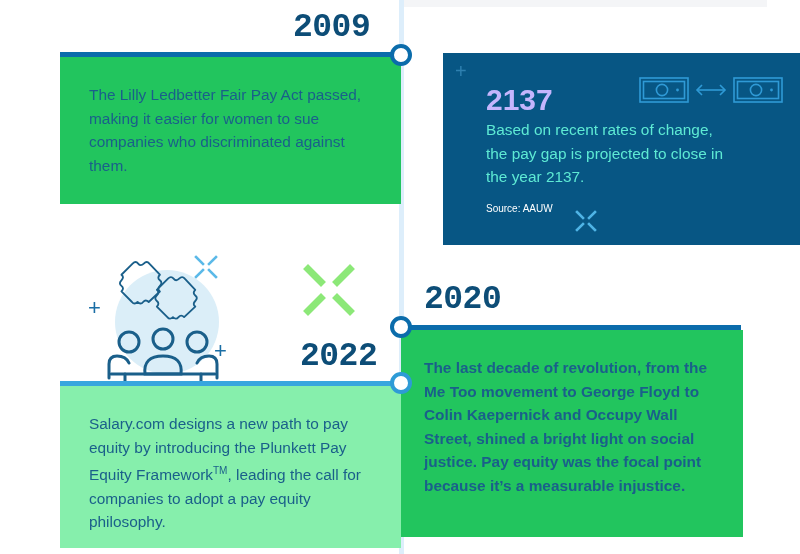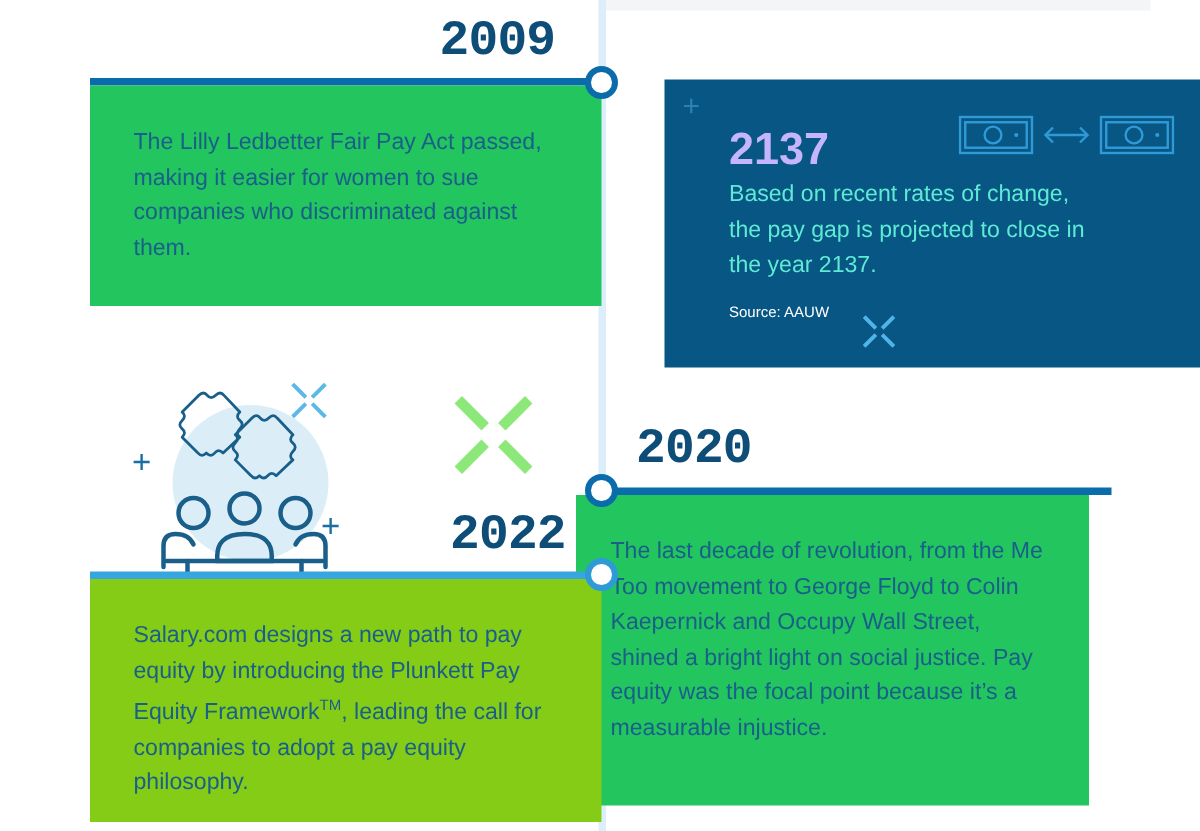--- a/index.html
+++ b/index.html
@@ -44,21 +44,21 @@
     height: 5px;
   }
   .bar-dark  { background: #0b6cab; }
   .bar-light { background: #38a6de; }
 
   .card-body {
     position: absolute;
     box-sizing: border-box;
   }
   .body-gray  { background: #22c55e; }
-  .body-blue  { background: #84cc16; }
+  .body-blue  { background: #86efac; }
 
   .card-text {
     color: #1a5f8a;
     font-size: 15.4px;
     line-height: 23.5px;
     font-family: "Liberation Sans", sans-serif;
   }
 
   
   .year {
@@ -230,21 +230,21 @@
         <line x1="6" y1="48" x2="19" y2="35"></line>
         <line x1="48" y1="48" x2="35" y2="35"></line>
       </g>
     </svg>
   </div>
 
   <div class="year" style="left:424px; top:281px;">2020</div>
 
   <div class="card-bar bar-dark" style="left:404px; top:325px; width:337px;"></div>
 
-  <div class="card-body body-gray" style="left:384px; top:330px; width:342px; height:207px;">
+  <div class="card-body body-gray" style="left:401px; top:330px; width:342px; height:207px;font-weight:bold;">
     <div class="card-text" style="position:absolute; left:23px; top:26px; width:290px;">The last decade of revolution, from the Me Too movement to George Floyd to Colin Kaepernick and Occupy Wall Street, shined a bright light on social justice. Pay equity was the focal point because it’s a measurable injustice.</div>
   </div>
 
   <div class="node node-dark" style="left:390px; top:316px;"></div>
 
   <div class="year" style="left:289px; top:338px;margin-left:11px;">2022</div>
 
   <div class="card-bar bar-light" style="left:60px; top:381px; width:341px;"></div>
 
   <div class="card-body body-blue" style="left:60px; top:386px; width:341px; height:162px;">

